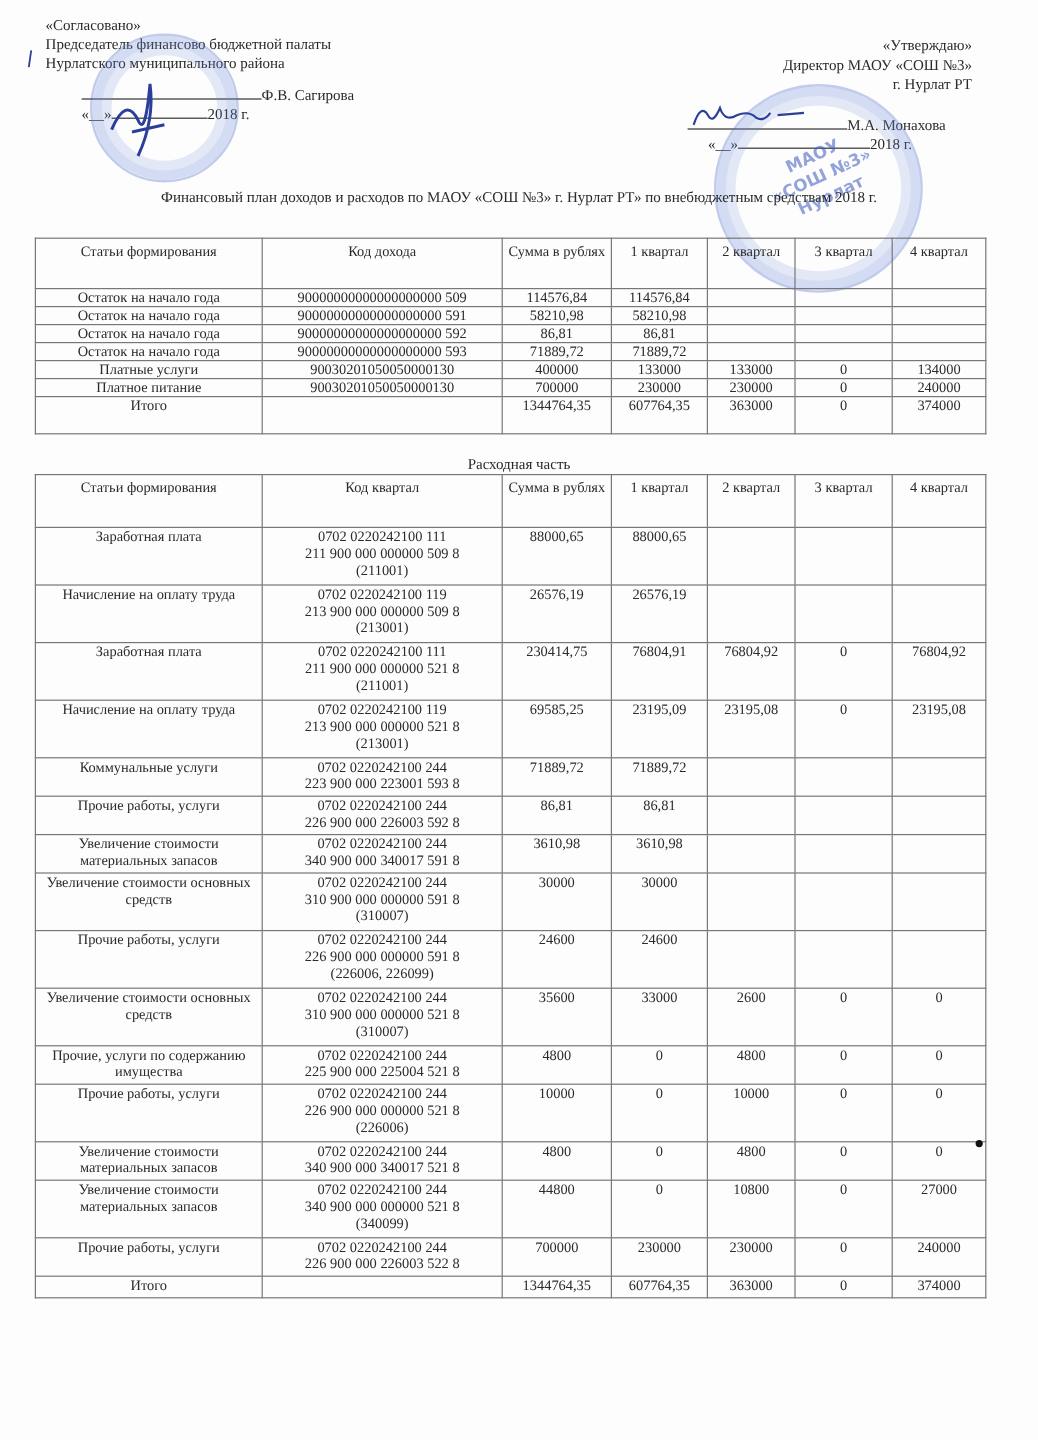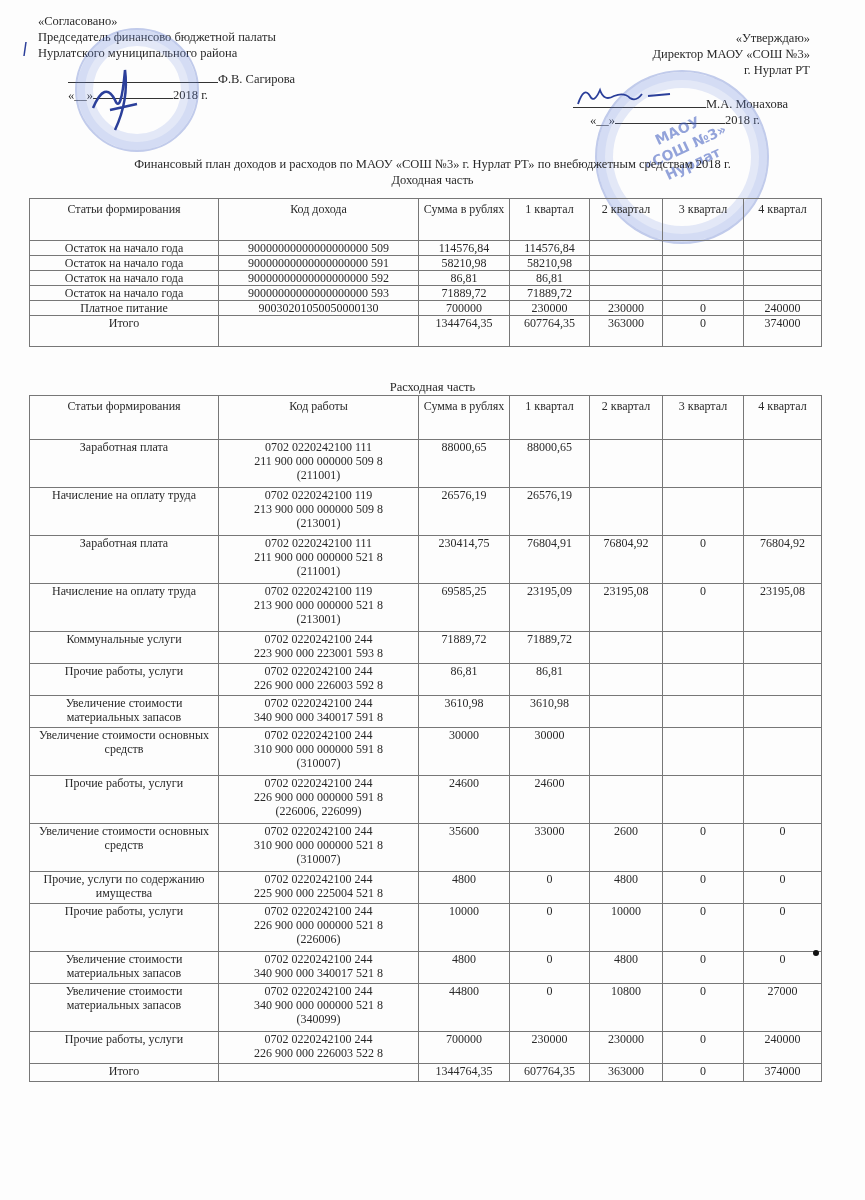--- a/index.html
+++ b/index.html
@@ -61,21 +61,20 @@
   <span>«__»</span><span class="sigline" style="width:110px;"></span><span>2018 г.</span>
 </div>
 <div class="stamp" style="left:595px;top:70px;width:170px;height:170px;"></div>
 <div class="stamp-text" style="left:640px;top:120px;font-size:14px;transform:rotate(-25deg);width:90px;text-align:center;line-height:18px;">МАОУ «СОШ №3» Нурлат</div>
 <svg class="pen" style="left:570px;top:82px;" width="110" height="30">
   <path d="M8 22 Q14 4 20 14 Q24 22 30 8 Q34 20 44 14 Q54 10 60 16 Q66 20 72 12 M78 14 L100 12" stroke="#2b3f9a" stroke-width="1.8" fill="none"></path>
 </svg>
 
 <div class="abs title">
   <div>Финансовый план доходов и расходов  по МАОУ «СОШ №3» г. Нурлат  РТ»  по внебюджетным средствам 2018 г.</div>
-  <div>Доходная часть</div>
 </div>
 
 <table class="inc" style="top:198px;">
   <colgroup>
     <col style="width:189px">
       <col style="width:200px">
       <col style="width:91px">
       <col style="width:80px">
       <col style="width:73px">
       <col style="width:81px">
@@ -123,20 +122,29 @@
       <tr>
         <td style="white-space: pre-line;">Остаток на начало года</td>
         <td style="white-space: pre-line;">90000000000000000000 593</td>
         <td style="white-space: pre-line;">71889,72</td>
         <td style="white-space: pre-line;">71889,72</td>
         <td style="white-space: pre-line;"></td>
         <td style="white-space: pre-line;"></td>
         <td style="white-space: pre-line;"></td>
       </tr>
       <tr>
+        <td style="white-space: pre-line;">Платные услуги</td>
+        <td style="white-space: pre-line;">90030201050050000130</td>
+        <td style="white-space: pre-line;">400000</td>
+        <td style="white-space: pre-line;">133000</td>
+        <td style="white-space: pre-line;">133000</td>
+        <td style="white-space: pre-line;">0</td>
+        <td style="white-space: pre-line;">134000</td>
+      </tr>
+      <tr>
         <td style="white-space: pre-line;">Платное питание</td>
         <td style="white-space: pre-line;">90030201050050000130</td>
         <td style="white-space: pre-line;">700000</td>
         <td style="white-space: pre-line;">230000</td>
         <td style="white-space: pre-line;">230000</td>
         <td style="white-space: pre-line;">0</td>
         <td style="white-space: pre-line;">240000</td>
       </tr>
       <tr class="total">
         <td style="white-space: pre-line;">Итого</td>
@@ -158,21 +166,21 @@
       <col style="width:200px">
       <col style="width:91px">
       <col style="width:80px">
       <col style="width:73px">
       <col style="width:81px">
       <col style="width:78px">
   </colgroup>
   <thead>
     <tr>
       <th style="height:40px;">Статьи формирования</th>
-      <th>Код работы</th>
+      <th>Код квартал</th>
       <th>Сумма в рублях</th>
       <th>1 квартал</th>
       <th>2 квартал</th>
       <th>3 квартал</th>
       <th>4 квартал</th>
     </tr>
   </thead>
   <tbody id="expense-body">
       <tr>
         <td style="white-space: pre-line; height: 47px;">Заработная плата</td>

